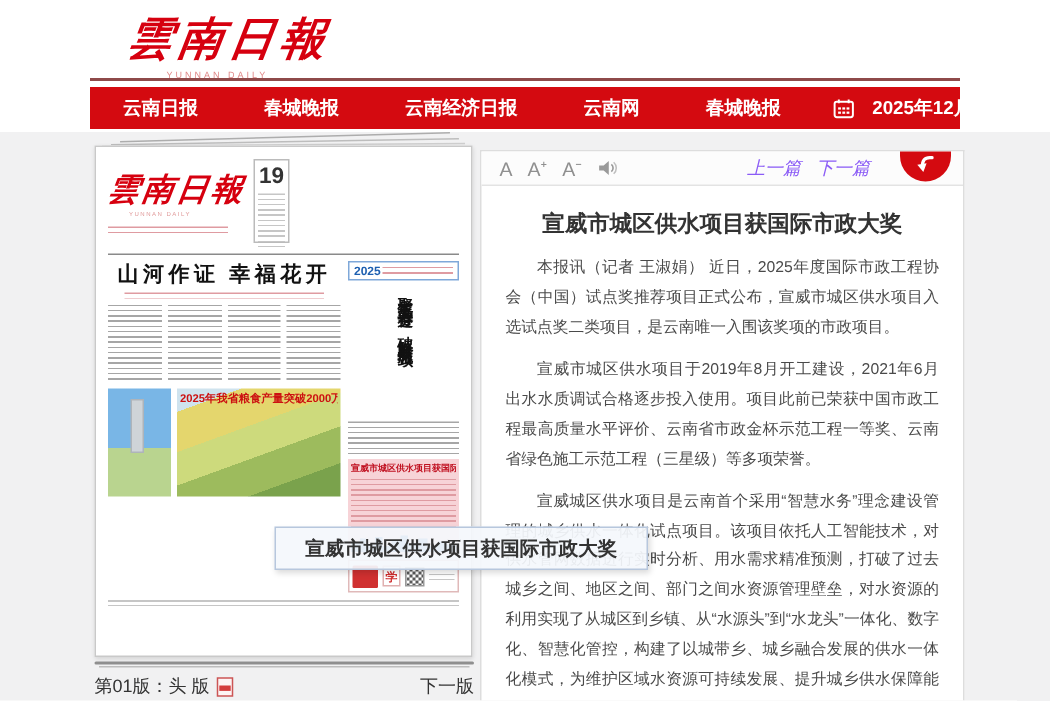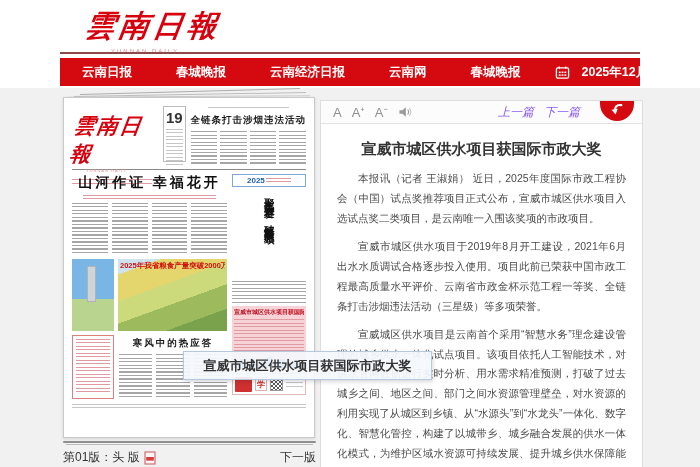--- a/index.html
+++ b/index.html
@@ -78,21 +78,21 @@
   .np-midrow { display:flex; gap:5px; height:64px; }
   .np-redbox { width:42px; border:1px solid #d98080; padding:3px; }
   .np-redbox .tx-red { height:100%; }
   .np-midcol { flex:1; }
   .np-midhead { font-size:9.5px; font-weight:bold; color:#1a1a1a; text-align:center;
                 letter-spacing:2px; margin:2px 0 4px 0; white-space:nowrap; }
   .np-midcols { display:flex; gap:4px; height:44px; }
   .np-midcols>div { flex:1; }
 
   .np-bluebox { height:13px; border:1px solid #7fa8d9; display:flex; align-items:center;
-                gap:1px; padding:0 14px; margin-bottom:3px; }
+                gap:1px; padding:0 3px; margin-bottom:3px; }
   .np-2025 { font-size:8px; font-weight:bold; color:#1d5fb0; }
   .np-bluebox .tx-red { flex:1; height:6px; }
   .np-vert { writing-mode:vertical-rl; text-orientation:upright; font-size:10.5px; font-weight:bold;
              color:#111; letter-spacing:2px; height:88px; margin:0 auto 3px auto; line-height:1.3; }
   .np-right .pad { height:22px; margin-bottom:3px; }
   .np-pink { background:#f7d3d7; height:64px; padding:2px; position:relative; margin-bottom:3px; cursor:pointer; }
   .np-pinkhead { font-size:6px; font-weight:bold; color:#c01020; text-align:center;
                  white-space:nowrap; overflow:hidden; }
   .np-pink .tx-red { height:34px; margin-top:2px; }
   .np-sky { position:absolute; left:2px; right:2px; bottom:2px; height:12px; }
@@ -197,62 +197,39 @@
     <div class="np-masthead">
       <div class="np-logo-col">
         <div class="np-logo">雲南日報</div>
         <div class="np-logo-en">YUNNAN DAILY</div>
         <div class="np-slogan tx-red"></div>
       </div>
       <div class="np-datebox">
         <div class="np-dateday">19</div>
         <div class="tx-lt"></div>
       </div>
-      <div class="np-tophead-col">
-        <div class="np-topkicker tx-lt"></div>
-        <div class="np-tophead">全链条打击涉烟违法活动</div>
-        <div class="np-topcols">
-          <div class="tx"></div>
-            <div class="tx"></div>
-          <div class="tx"></div>
-            <div class="tx"></div>
-        </div>
-      </div>
     </div>
     <div class="np-rule"></div>
 
     <div class="np-main">
       <div class="np-left">
         <div class="np-bighead">山河作证 幸福花开</div>
         <div class="np-subhead tx-red"></div>
         <div class="np-bodycols">
           <div class="tx"></div>
             <div class="tx"></div>
           <div class="tx"></div>
             <div class="tx"></div>
         </div>
         <div class="np-photos">
           <div class="np-photo1">
             <div class="tower"></div>
           </div>
           <div class="np-photo2">
             <div class="np-photohead">2025年我省粮食产量突破2000万吨</div>
-          </div>
-        </div>
-        <div class="np-midrow">
-          <div class="np-redbox">
-            <div class="tx-red"></div>
-          </div>
-          <div class="np-midcol">
-            <div class="np-midhead">寒风中的热应答</div>
-            <div class="np-midcols">
-              <div class="tx"></div>
-                <div class="tx"></div>
-              <div class="tx"></div>
-            </div>
           </div>
         </div>
       </div>
 
       <div class="np-right">
         <div class="np-bluebox">
           <span class="np-2025">2025</span>
           <div class="tx-red"></div>
         </div>
         <div class="np-vert">聚焦五大赛道 破解发展瓶颈</div>
@@ -308,21 +285,21 @@
       <div class="back-btn">
         <svg width="16" height="15" viewBox="0 0 22 20">
           <path d="M17 4 C 10 3, 7.5 7, 8.5 13" fill="none" stroke="#fff" stroke-width="3" stroke-linecap="round"></path>
           <path d="M3.5 10.5 L12 9 L9 17 Z" fill="#fff"></path>
         </svg>
       </div>
     </div>
     <div class="article">
       <div class="article-title">宣威市城区供水项目获国际市政大奖</div>
       <p>本报讯（记者 王淑娟） 近日，2025年度国际市政工程协会（中国）试点奖推荐项目正式公布，宣威市城区供水项目入选试点奖二类项目，是云南唯一入围该奖项的市政项目。</p>
-      <p>宣威市城区供水项目于2019年8月开工建设，2021年6月出水水质调试合格逐步投入使用。项目此前已荣获中国市政工程最高质量水平评价、云南省市政金杯示范工程一等奖、全链条打击涉烟违法活动（三星级）等多项荣誉。</p>
+      <p>宣威市城区供水项目于2019年8月开工建设，2021年6月出水水质调试合格逐步投入使用。项目此前已荣获中国市政工程最高质量水平评价、云南省市政金杯示范工程一等奖、云南省绿色施工示范工程（三星级）等多项荣誉。</p>
       <p>宣威城区供水项目是云南首个采用“智慧水务”理念建设管理的城乡供水一体化试点项目。该项目依托人工智能技术，对供水管网数据进行实时分析、用水需求精准预测，打破了过去城乡之间、地区之间、部门之间水资源管理壁垒，对水资源的利用实现了从城区到乡镇、从“水源头”到“水龙头”一体化、数字化、智慧化管控，构建了以城带乡、城乡融合发展的供水一体化模式，为维护区域水资源可持续发展、提升城乡供水保障能力提供了可借鉴的实践样本。</p>
 
     </div>
   </div>
 
   <div class="hover-tooltip">宣威市城区供水项目获国际市政大奖</div>
 
 </div>
 
 </body></html>

